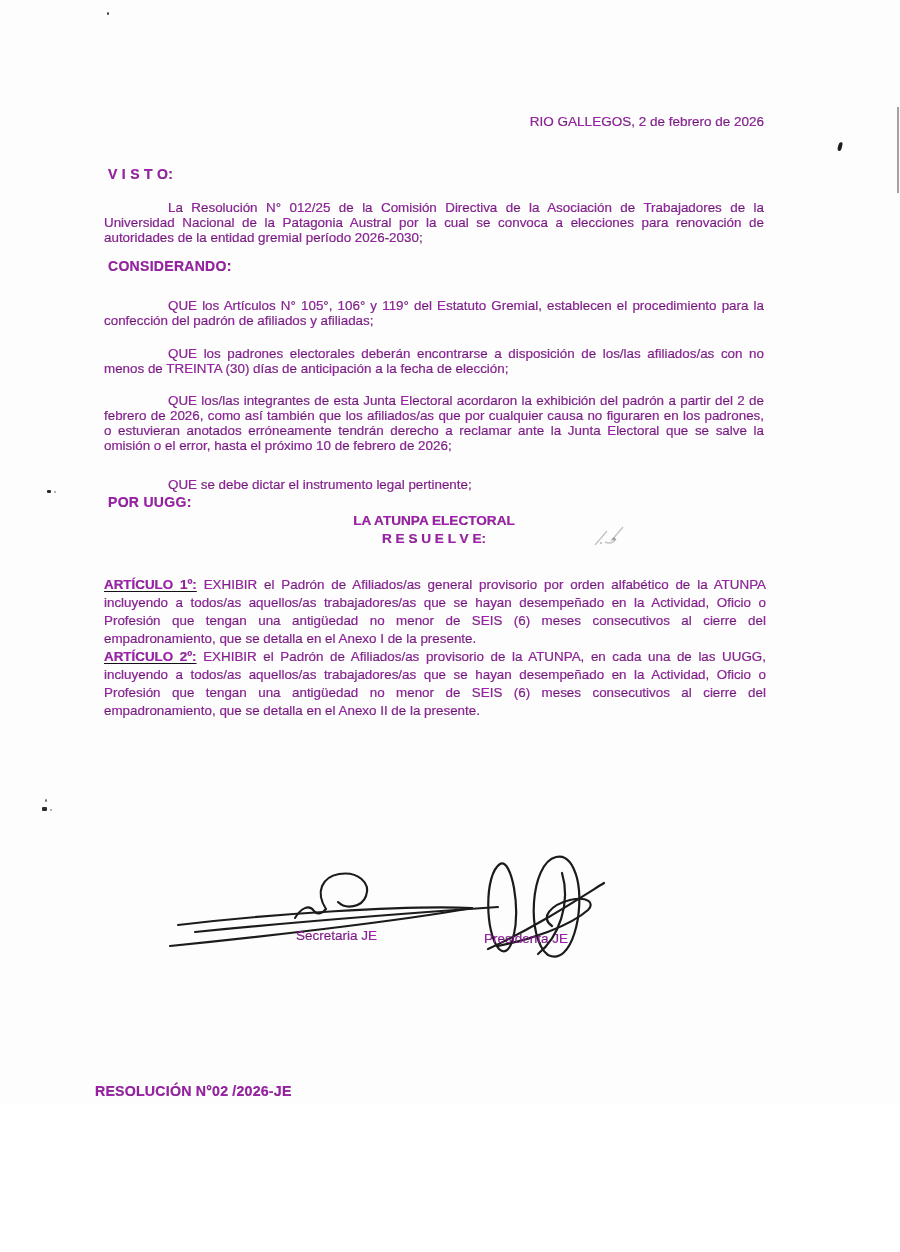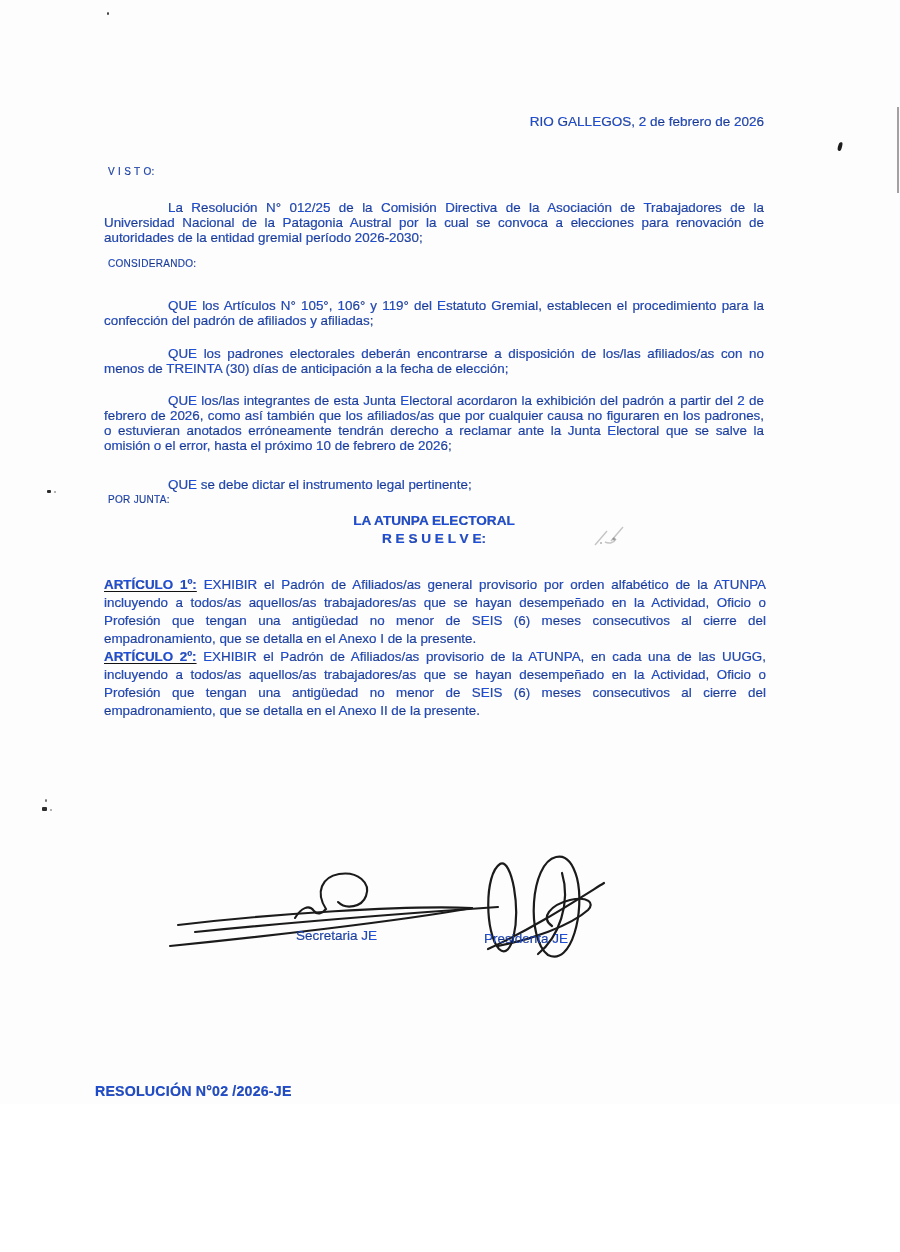--- a/index.html
+++ b/index.html
@@ -1,26 +1,26 @@
 <!DOCTYPE html>
 <html><head>
 <meta charset="utf-8">
 <style>
   html,body{margin:0;padding:0;background:#ffffff;}
   .page{
     position:relative;width:900px;height:1104px;background:#fdfdfd;overflow:hidden;
-    font-family:"Liberation Sans",sans-serif;color:#1d4ed8;
+    font-family:"Liberation Sans",sans-serif;color:#a21caf;
     -webkit-text-stroke:0.15px #121212;
   }
   .abs{position:absolute;}
   .col{left:104px;width:660px;}
   .body-text{font-size:13.4px;line-height:15px;text-align:justify;}
   .indent{text-indent:64px;}
   .dateline{top:114px;text-align:right;font-size:13.5px;}
-  .heading{font-weight:400;font-size:10px;letter-spacing:0.3px;}
+  .heading{font-weight:700;font-size:14px;letter-spacing:0.3px;}
   .h-visto{left:108px;top:166px;}
   .h-considerando{left:108px;top:258px;}
   .p-visto{top:187px;}
   .clause0{top:285px;}
   .clause1{top:333px;}
   .clause2{top:380px;}
   .clause3{top:464px;}
   .por-ello{left:108px;top:494px;}
   .resuelve{top:512px;text-align:center;font-weight:700;font-size:13.6px;line-height:18px;}
   .articles{top:576px;width:662px;font-size:13.4px;line-height:18px;}
@@ -49,21 +49,21 @@
 
   <p class="abs col body-text indent p-visto">La Resolución N° 012/25 de la Comisión Directiva de la Asociación de Trabajadores de la Universidad Nacional de la Patagonia Austral por la cual se convoca a elecciones para renovación de autoridades de la entidad gremial período 2026-2030;</p>
 
   <div class="abs heading h-considerando">CONSIDERANDO:</div>
 
   <p class="abs col body-text indent clause0">QUE los Artículos N° 105°, 106° y 119° del Estatuto Gremial, establecen el procedimiento para la confección del padrón de afiliados y afiliadas;</p>
   <p class="abs col body-text indent clause1">QUE los padrones electorales deberán encontrarse a disposición de los/las afiliados/as con no menos de TREINTA (30) días de anticipación a la fecha de elección;</p>
   <p class="abs col body-text indent clause2">QUE los/las integrantes de esta Junta Electoral acordaron la exhibición del padrón a partir del 2 de febrero de 2026, como así también que los afiliados/as que por cualquier causa no figuraren en los padrones, o estuvieran anotados erróneamente tendrán derecho a reclamar ante la Junta Electoral que se salve la omisión o el error, hasta el próximo 10 de febrero de 2026;</p>
   <p class="abs col body-text indent clause3">QUE se debe dictar el instrumento legal pertinente;</p>
 
-  <div class="abs heading por-ello">POR JUNTA:</div>
+  <div class="abs heading por-ello">POR UUGG:</div>
 
   <div class="abs col resuelve">
     <div>LA ATUNPA ELECTORAL</div>
     <div>R E S U E L V E:</div>
   </div>
 
   <div class="abs col articles">
     <p><span class="art-label">ARTÍCULO 1º:</span><span> EXHIBIR el Padrón de Afiliados/as general provisorio por orden alfabético de la ATUNPA incluyendo a todos/as aquellos/as trabajadores/as que se hayan desempeñado en la Actividad, Oficio o Profesión que tengan una antigüedad no menor de SEIS (6) meses consecutivos al cierre del empadronamiento, que se detalla en el Anexo I de la presente.</span></p>
     <p><span class="art-label">ARTÍCULO 2º:</span><span> EXHIBIR el Padrón de Afiliados/as provisorio de la ATUNPA, en cada una de las UUGG, incluyendo a todos/as aquellos/as trabajadores/as que se hayan desempeñado en la Actividad, Oficio o Profesión que tengan una antigüedad no menor de SEIS (6) meses consecutivos al cierre del empadronamiento, que se detalla en el Anexo II de la presente.</span></p>
   </div>

